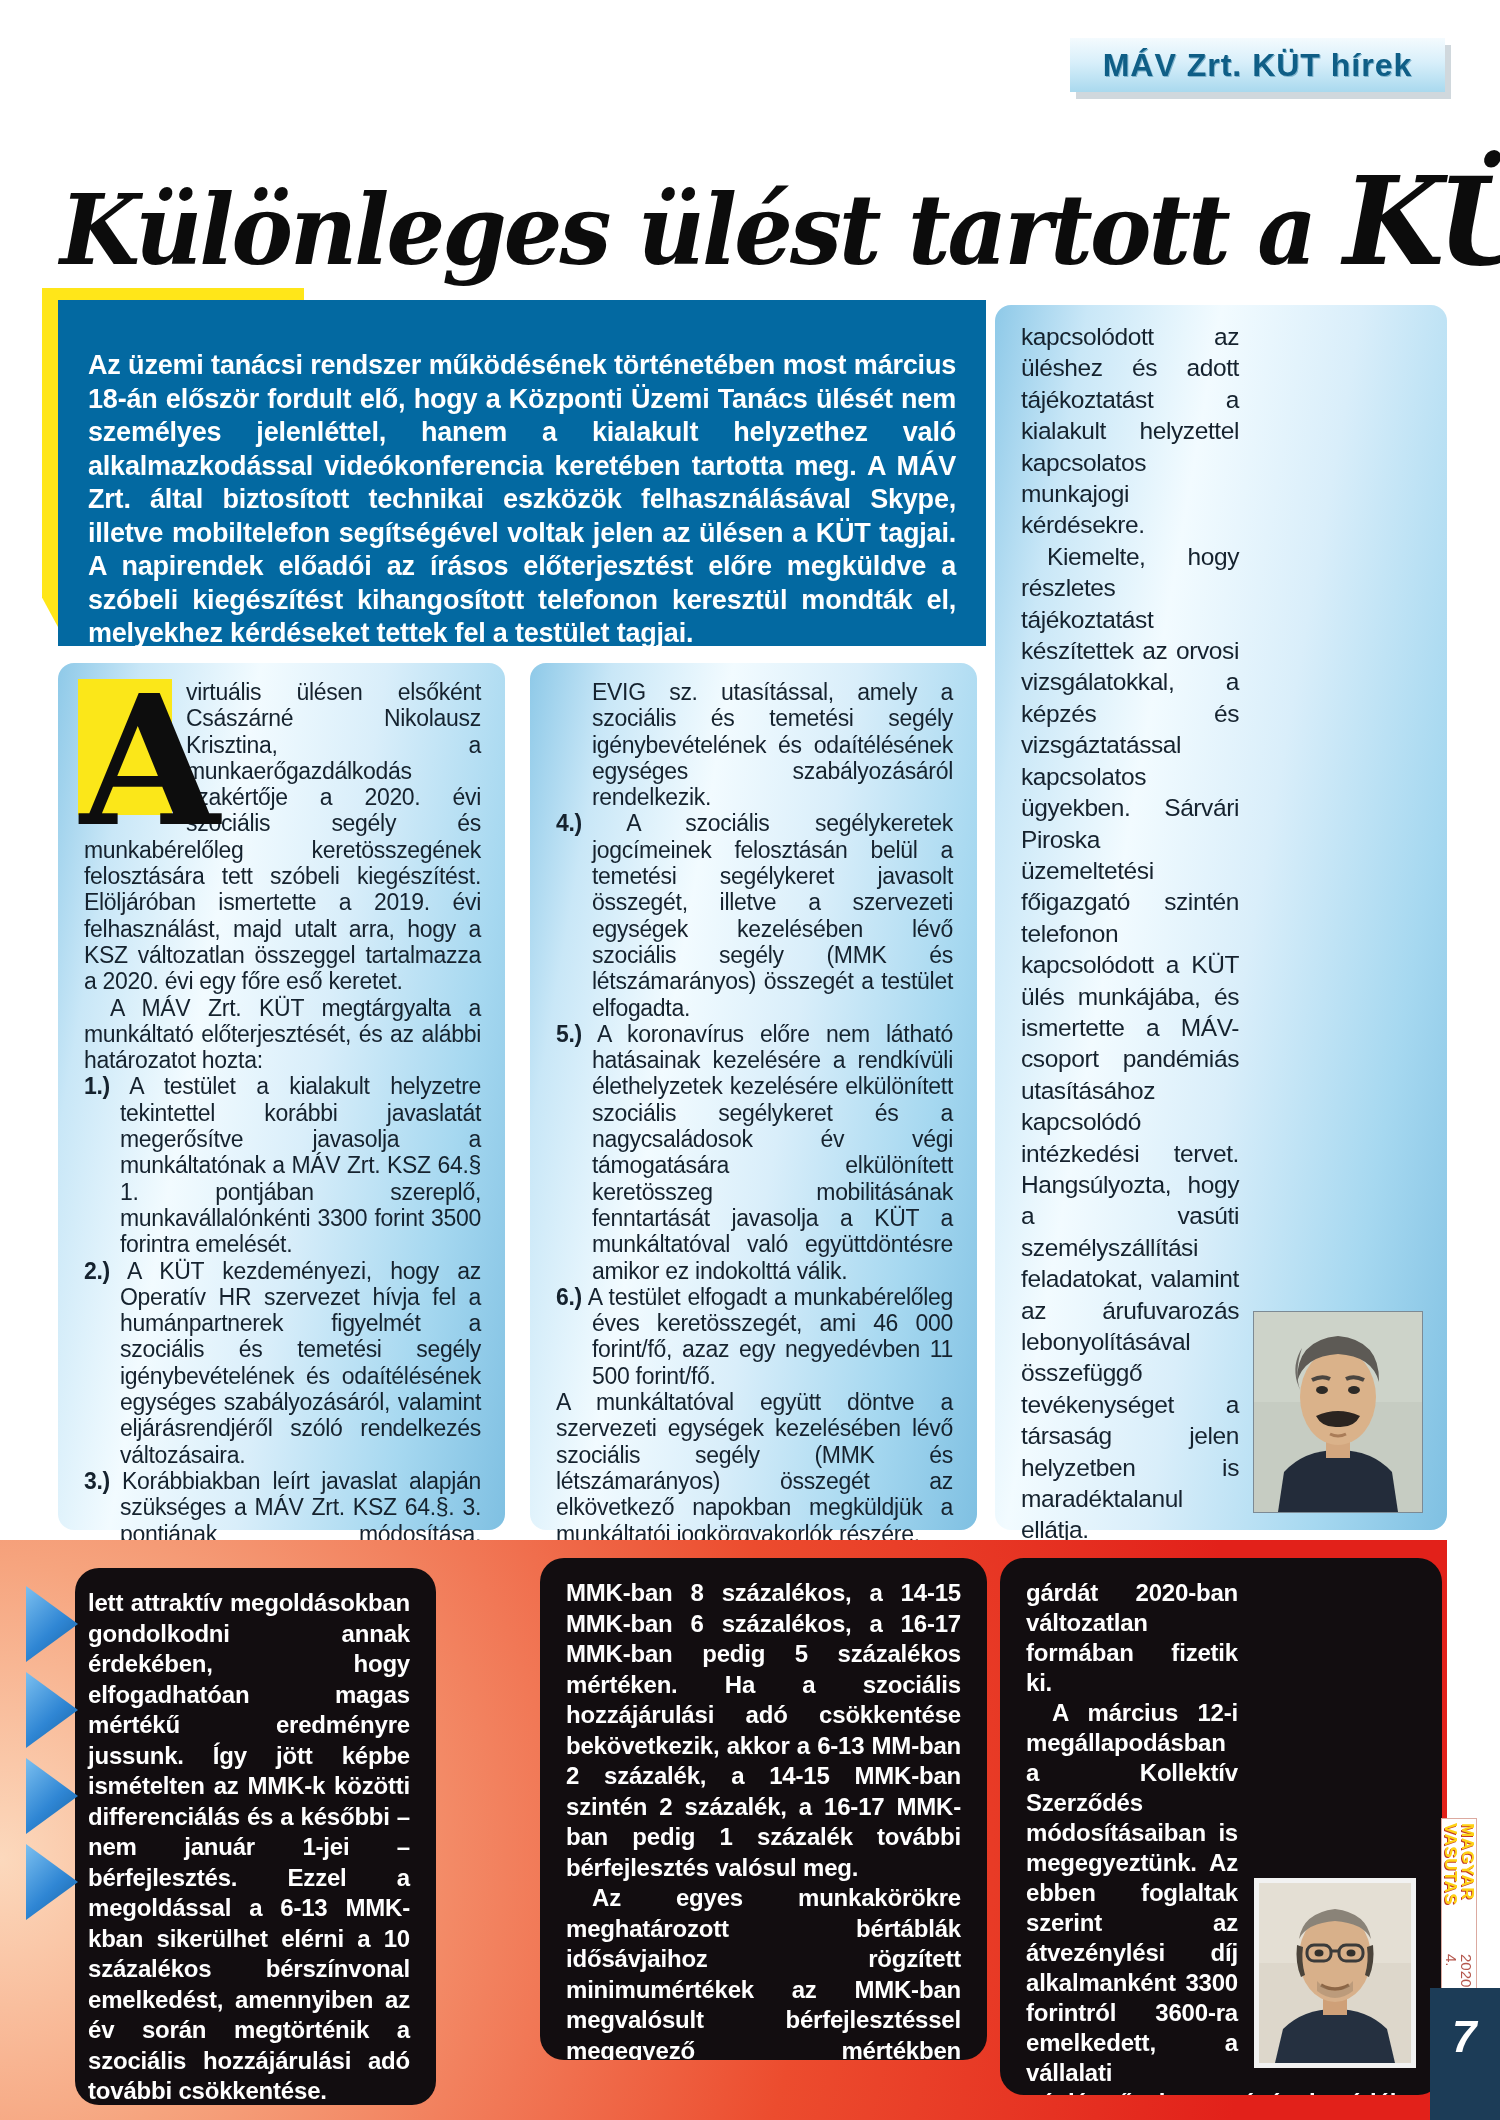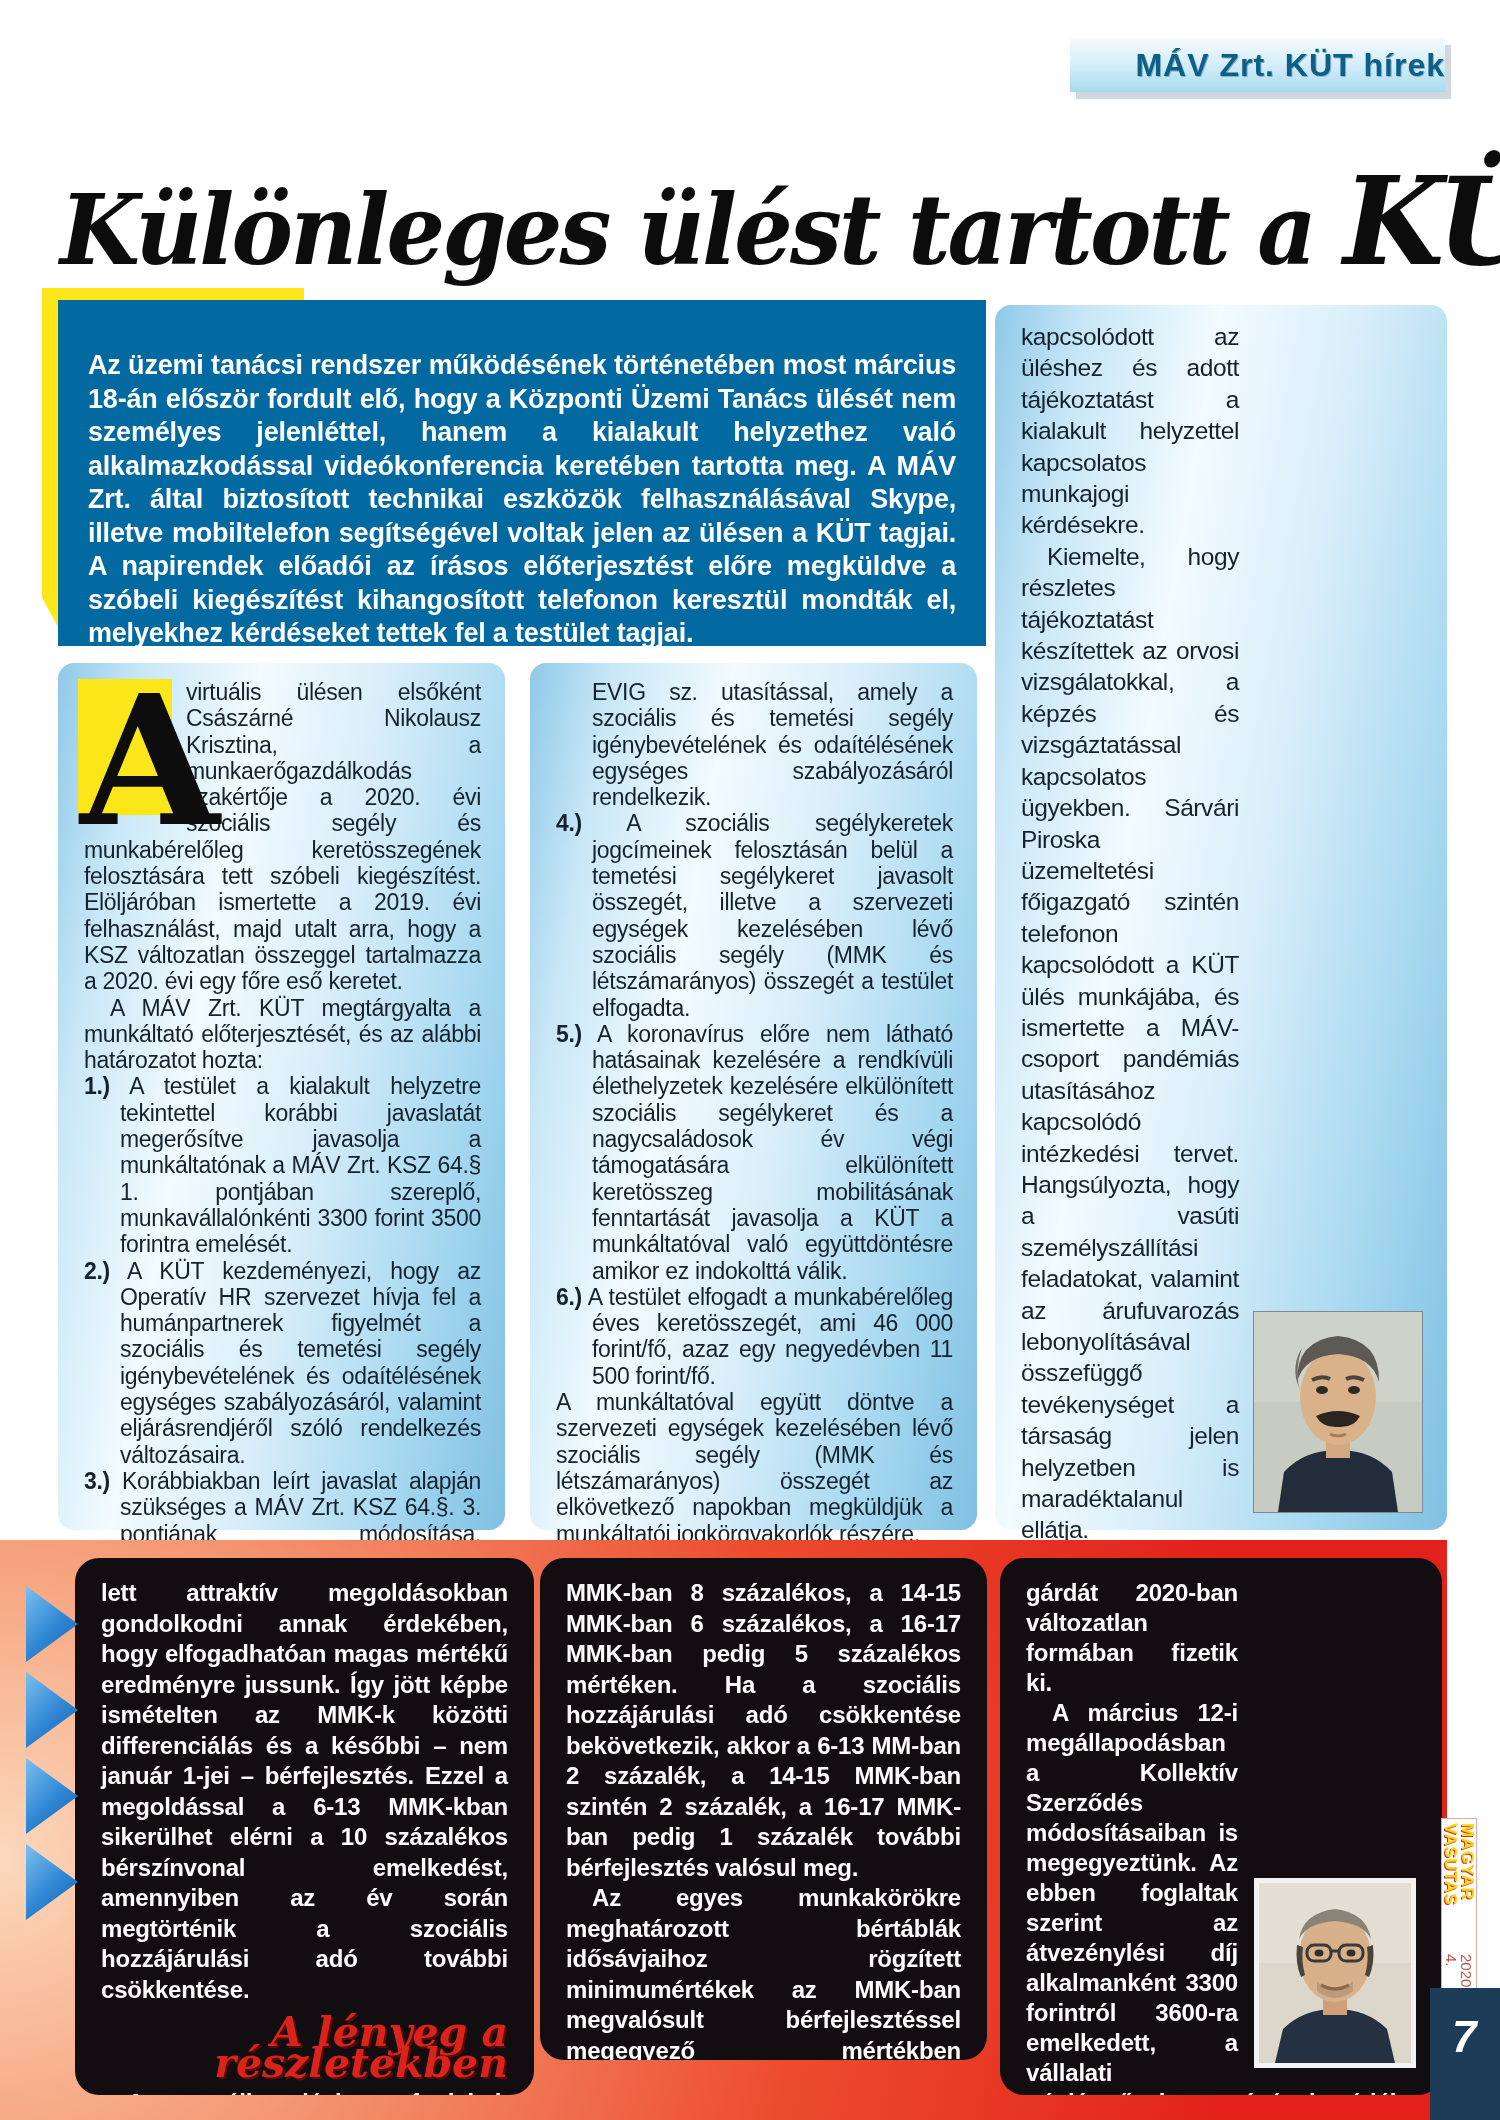--- a/index.html
+++ b/index.html
@@ -5,21 +5,21 @@
   html,body { margin:0; padding:0; }
   body {
     width:1500px; height:2120px; position:relative; background:#ffffff;
     font-family:"Liberation Sans", sans-serif; overflow:hidden;
   }
   
   .badge {
     position:absolute; right:55px; top:38px; width:375px; height:54px;
     background:linear-gradient(to bottom,#f4fbfe 0%,#d8effa 45%,#a9d9ee 100%);
     box-shadow:6px 7px 0 rgba(150,168,180,0.45);
-    display:flex; align-items:center; justify-content:flex-end;
+    display:flex; align-items:center; justify-content:center;
   }
   .badge span {
     font-weight:700; font-size:32px; color:#0f5e86; letter-spacing:1px;
     text-shadow:1px 1px 0 #7fb4cd;
   }
   .page-title {
     position:absolute; left:60px; top:84px; width:1400px; white-space:nowrap;
     font-family:"DejaVu Serif", serif; font-style:italic; font-weight:700;
     font-size:97px; color:#0c0c0c; letter-spacing:-3px;
     transform:scaleX(0.95); transform-origin:left top;
@@ -70,21 +70,21 @@
   .bottom {
     position:absolute; left:0; top:1540px; width:1447px; height:580px;
     background:radial-gradient(circle at 0% 55%, #fcd9bd 0%, #f6a47e 20%, #ec4c2e 55%, #e2211a 85%);
   }
   .bbox {
     position:absolute; background:#120d10; border-radius:24px; color:#ffffff;
     font-weight:700; text-align:justify; padding:20px 26px; box-sizing:border-box;
     font-size:24px; line-height:30.5px; letter-spacing:-0.2px; overflow:hidden;
   }
   .bbox p { margin:0; }
-  #bbox1 { left:75px;   top:18px; width:459px; height:537px; }
+  #bbox1 { left:75px;   top:28px; width:361px; height:537px;padding-left:13px; }
   #bbox2 { left:540px;  top:18px; width:447px; height:502px; }
   #bbox3 { left:1000px; top:18px; width:442px; height:537px; line-height:30px; }
   .bheading {
     font-family:"DejaVu Serif", serif; font-style:italic; font-weight:700;
     font-size:41px; letter-spacing:0px; text-align:right; margin:12px 0 10px 0 !important;
     color:#d9231b; text-shadow:2px 2px 1px #5c0d09;
   }
   .arrow {
     position:absolute; left:26px; width:52px; height:76px;
     background:linear-gradient(135deg,#7cc0f0 0%,#2f86d4 55%,#155f9e 100%);

